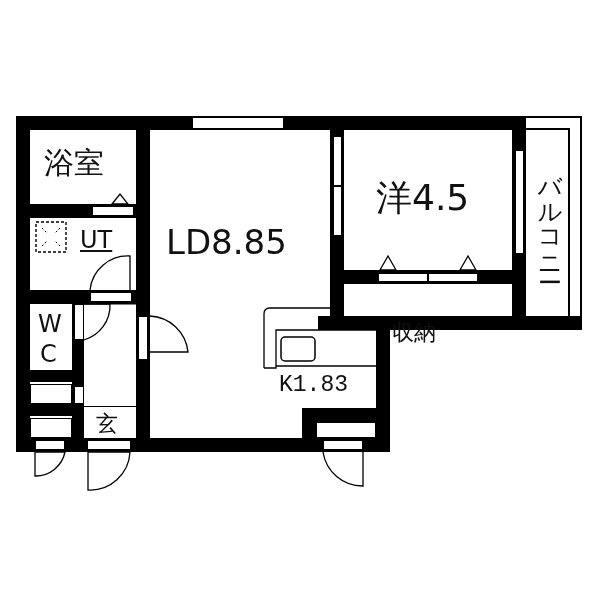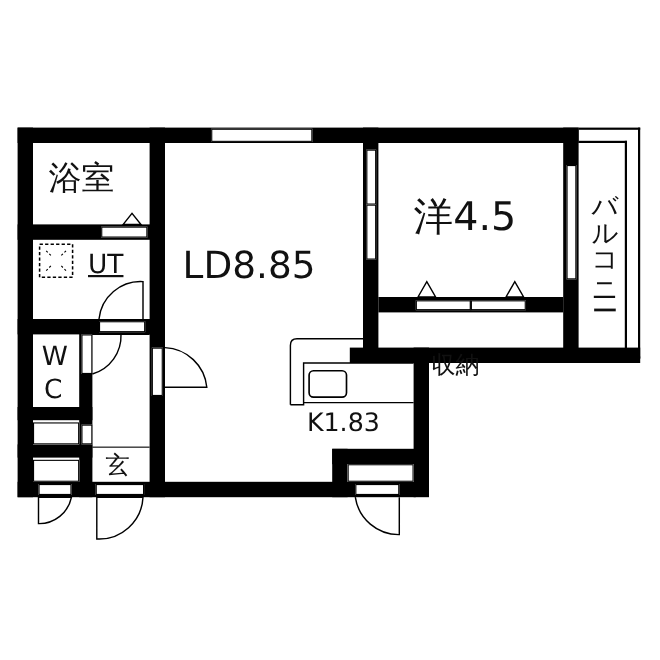--- a/index.html
+++ b/index.html
@@ -105,17 +105,17 @@
 
     <line x1="428" y1="273" x2="428" y2="282" stroke="#000"></line>
   </svg>
 
   <div class="lbl" style="left:44px;top:148px;font-size:30px;">浴室</div>
   <div class="lbl" style="left:80px;top:228px;font-size:24px;text-decoration:underline;">UT</div>
   <div class="lbl" style="left:38px;top:312px;font-size:24px;">W</div>
   <div class="lbl" style="left:40px;top:342px;font-size:24px;">C</div>
   <div class="lbl" style="left:96px;top:413px;font-size:22px;">玄</div>
   <div class="lbl" style="left:166px;top:225px;font-size:34px;text-align:right;">LD8.85</div>
-  <div class="lbl" style="left:279px;top:374px;font-size:23px;">K1.83</div>
+  <div class="lbl" style="left:279px;top:374px;font-size:23px;font-family:Liberation Mono, monospace;">K1.83</div>
   <div class="lbl" style="left:376px;top:180px;font-size:36px;">洋4.5</div>
   <div class="lbl" style="left:392px;top:290px;font-size:22px;margin-top:32px;">収納</div>
   <div class="lbl" style="left:538px;top:160px;font-size:24px;writing-mode:vertical-rl;">バルコニー</div>
 </div>
 
 </body></html>

